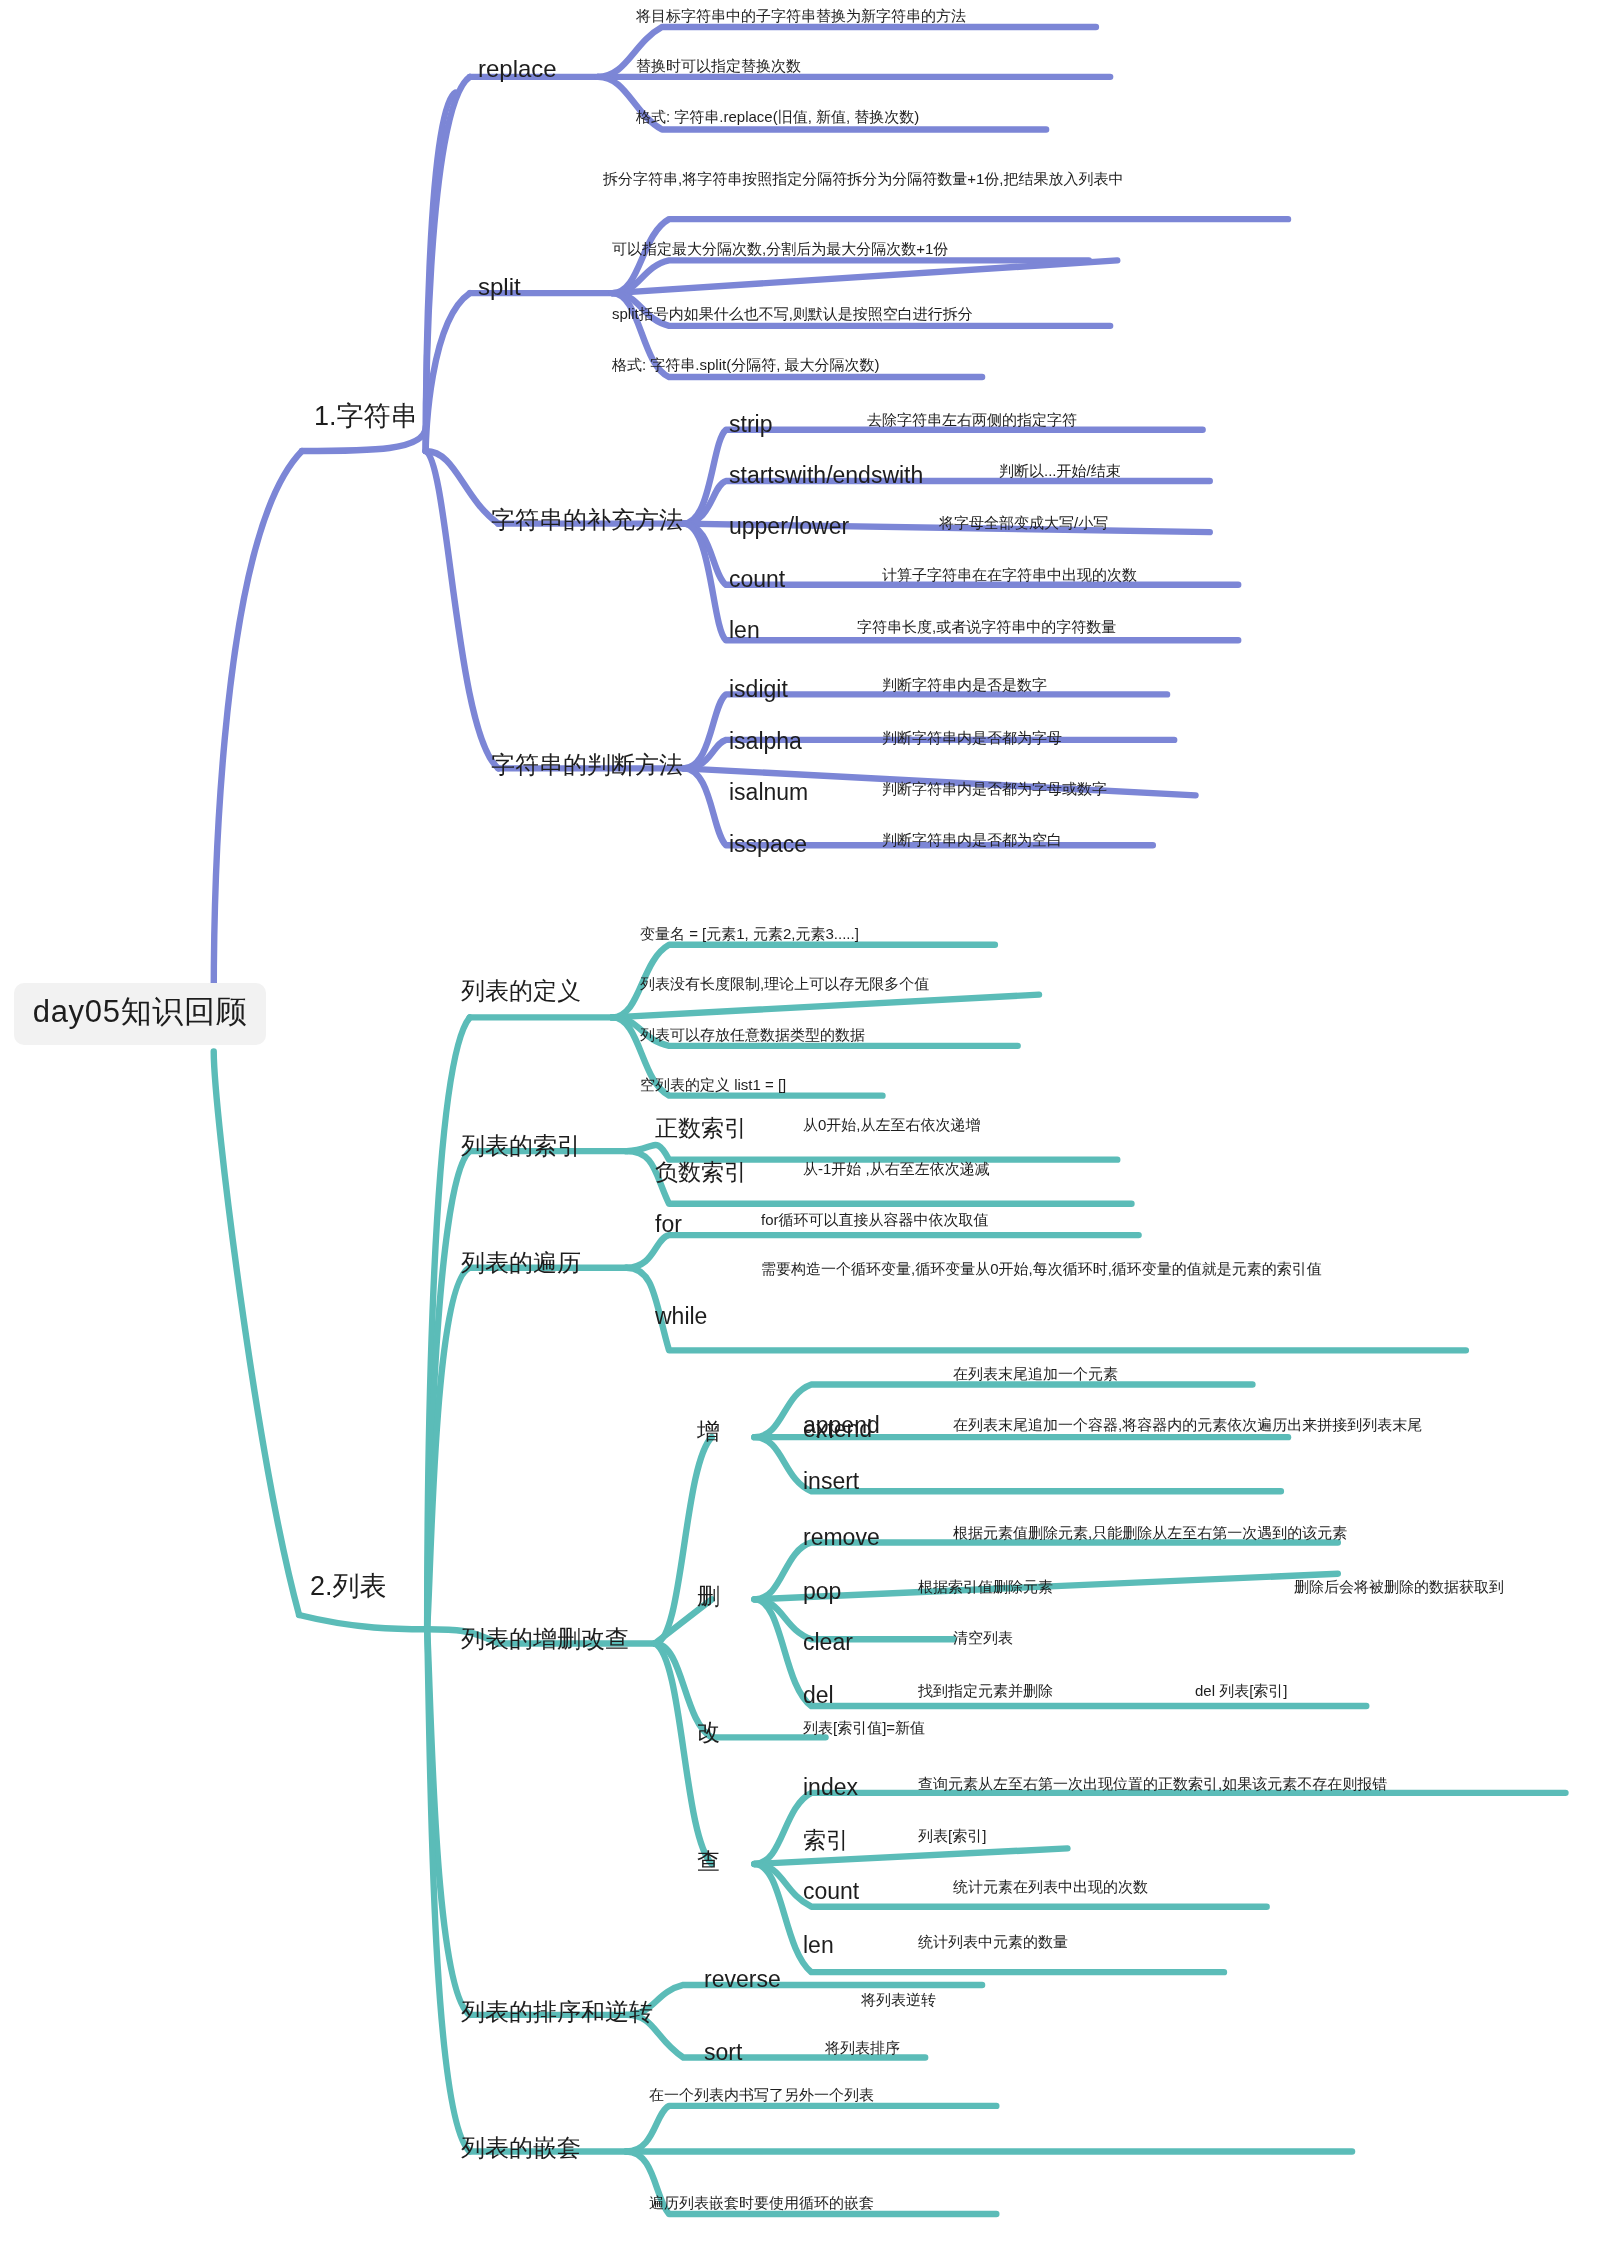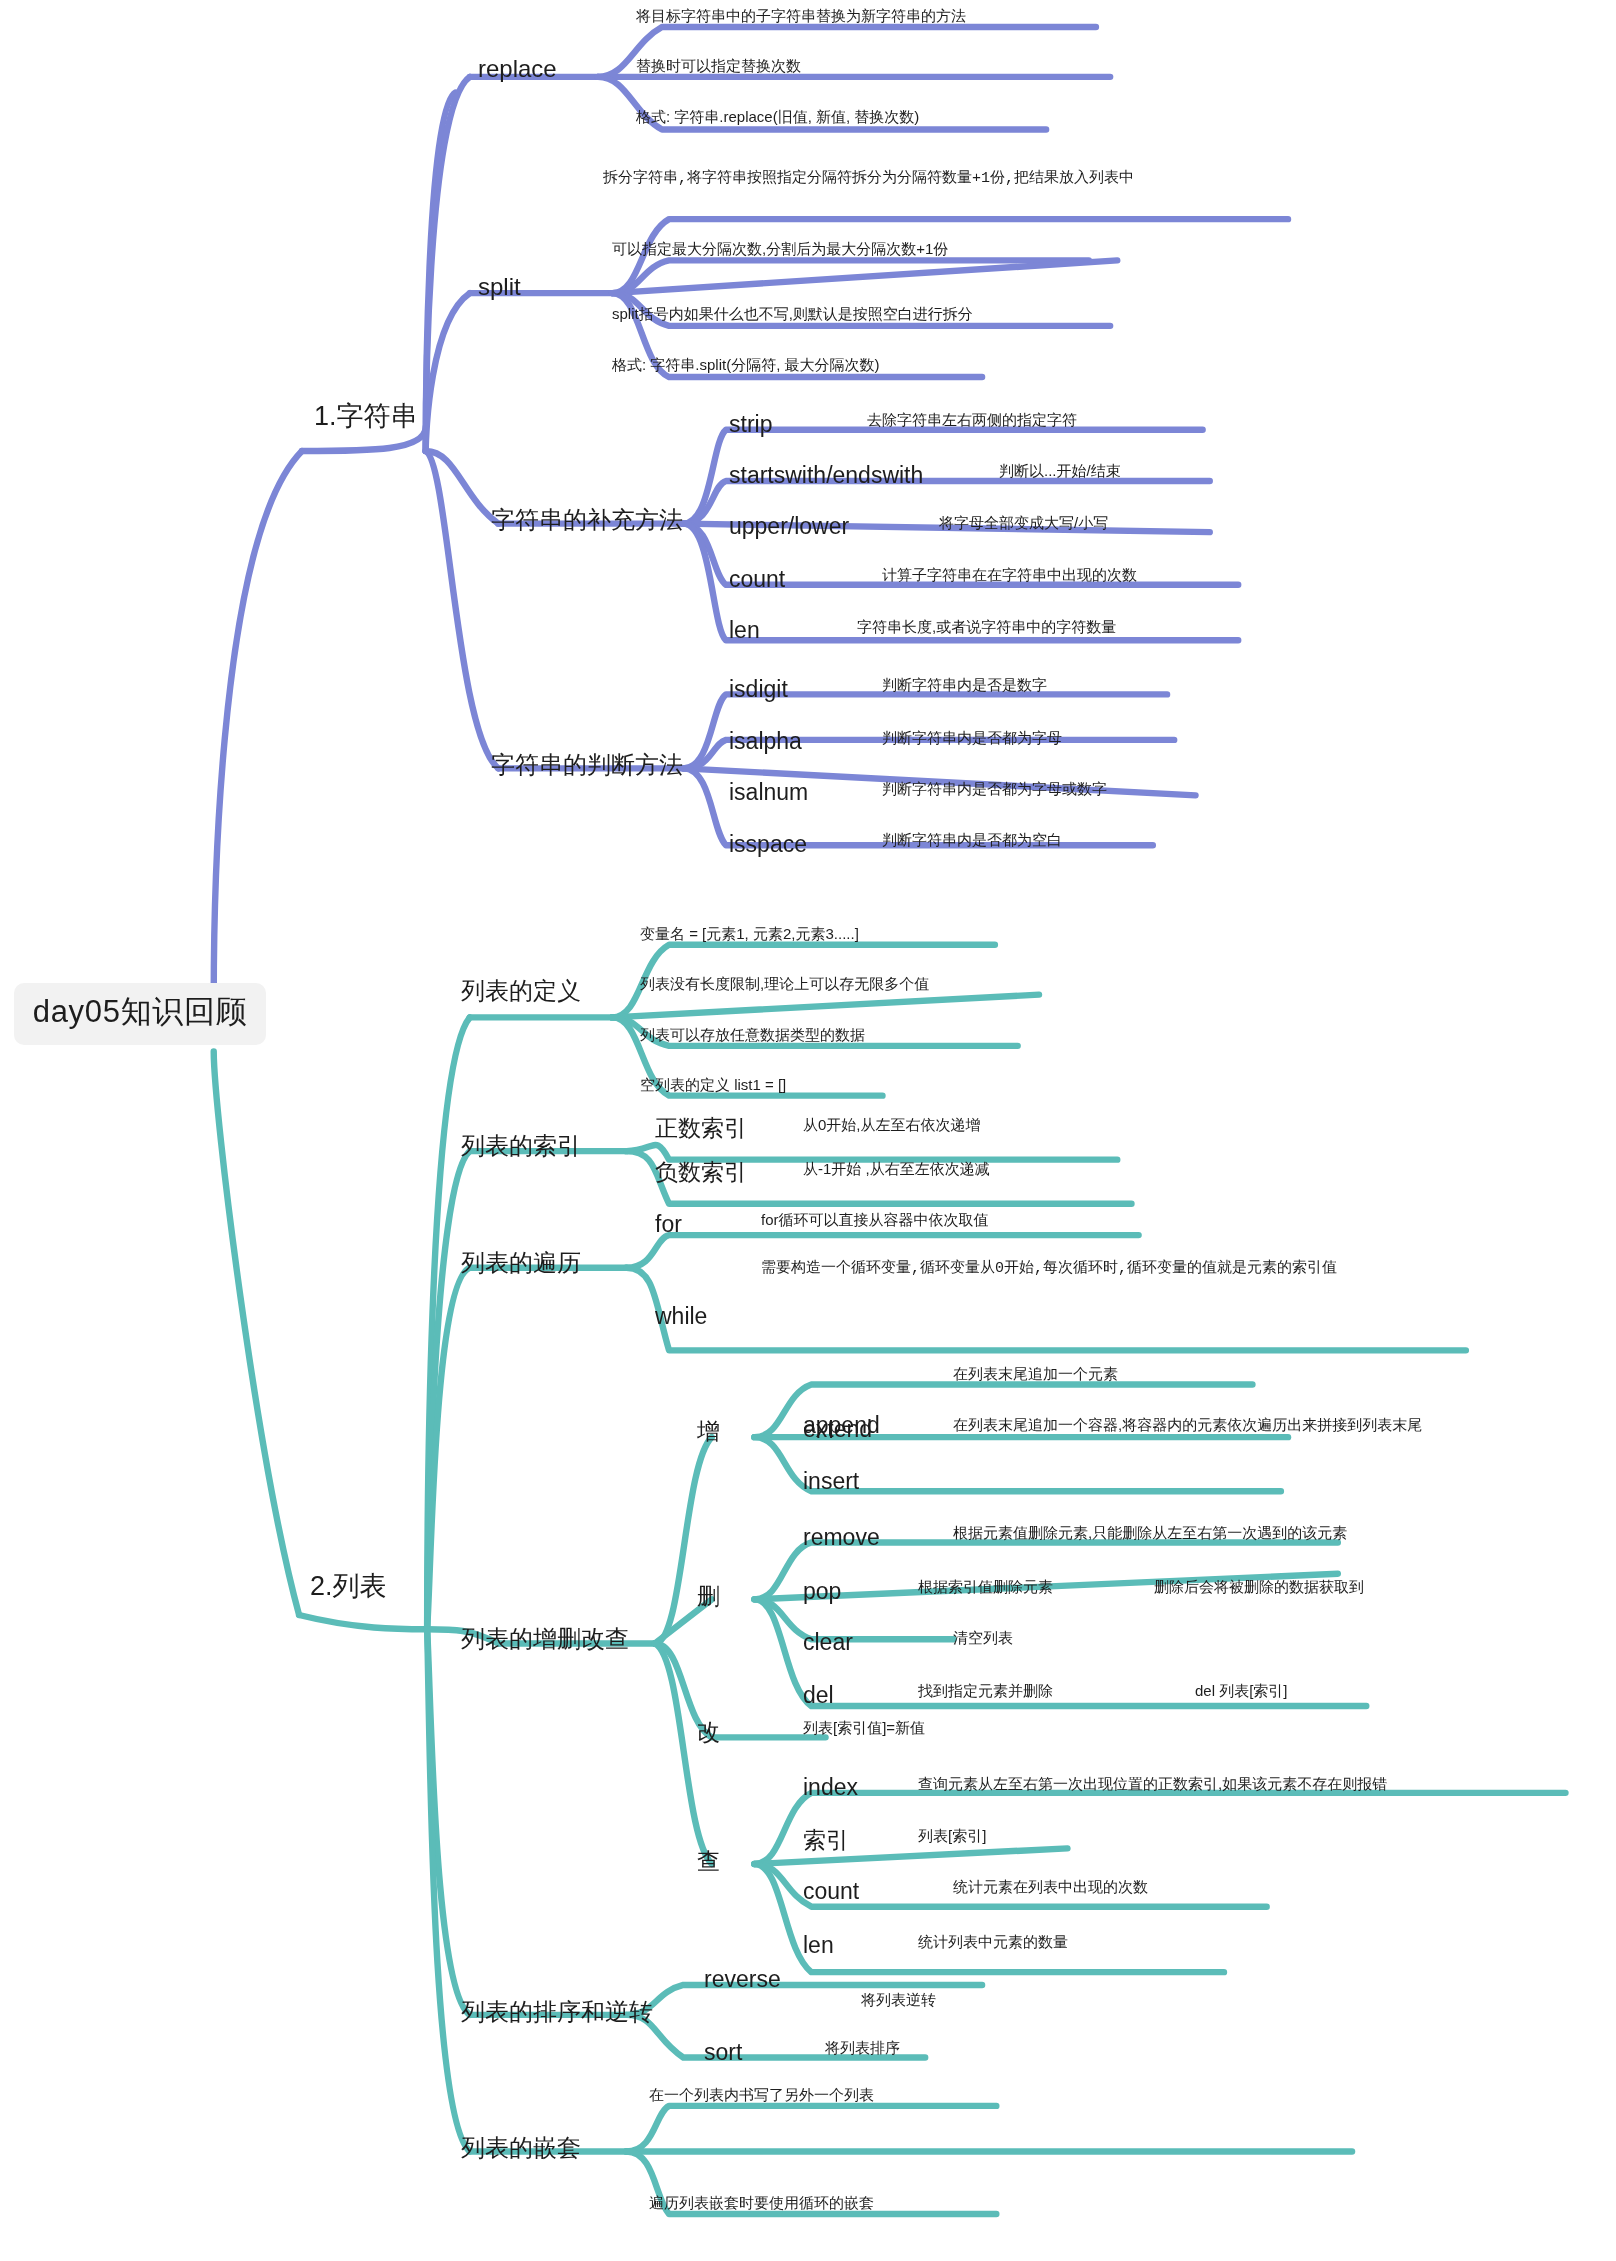--- a/index.html
+++ b/index.html
@@ -15,21 +15,21 @@
 
   .root{
     background:#f2f2f2;border-radius:10px;
     padding:10px 18.5px 12.8px 18.5px;
     font-size:31px;letter-spacing:0.7px;color:#1d1d1d;
   }
   .lvl1{font-size:27px;color:#1d1d1d;}
   .lvl2{font-size:24px;color:#1d1d1d;}
   .lvl3{font-size:23px;color:#1d1d1d;}
   .leaf{font-size:15px;color:#1d1d1d;}
-  .leaf.wrap{white-space:normal;line-height:1.45;font-family:Liberation Mono, monospace;}
+  .leaf.wrap{white-space:normal;line-height:1.45;}
 </style>
 </head>
 <body>
 
 <div id="canvas">
   <svg id="wires" viewBox="0 0 2272 3178" xmlns="http://www.w3.org/2000/svg">
     <g fill="none" stroke-linecap="round" stroke-linejoin="round">
 
       <g stroke="#7c86d6" stroke-width="9">
 
@@ -309,21 +309,21 @@
   <div class="node lvl3" style="left:697px; top:1582px;">
     <span>删</span></div>
   <div class="node lvl3" style="left:803px; top:1523px;">
     <span>remove</span></div>
   <div class="node leaf" style="left:953px; top:1524px;">
     <span>根据元素值删除元素,只能删除从左至右第一次遇到的该元素</span></div>
   <div class="node lvl3" style="left:803px; top:1577px;">
     <span>pop</span></div>
   <div class="node leaf" style="left:918px; top:1578px;">
     <span>根据索引值删除元素</span></div>
-  <div class="node leaf" style="left:1154px; top:1578px;">
+  <div class="node leaf" style="left:1294px; top:1578px;">
     <span>删除后会将被删除的数据获取到</span></div>
   <div class="node lvl3" style="left:803px; top:1628px;">
     <span>clear</span></div>
   <div class="node leaf" style="left:953px; top:1629px;">
     <span>清空列表</span></div>
   <div class="node lvl3" style="left:803px; top:1681px;">
     <span>del</span></div>
   <div class="node leaf" style="left:918px; top:1682px;">
     <span>找到指定元素并删除</span></div>
   <div class="node leaf" style="left:1195px; top:1682px;">

